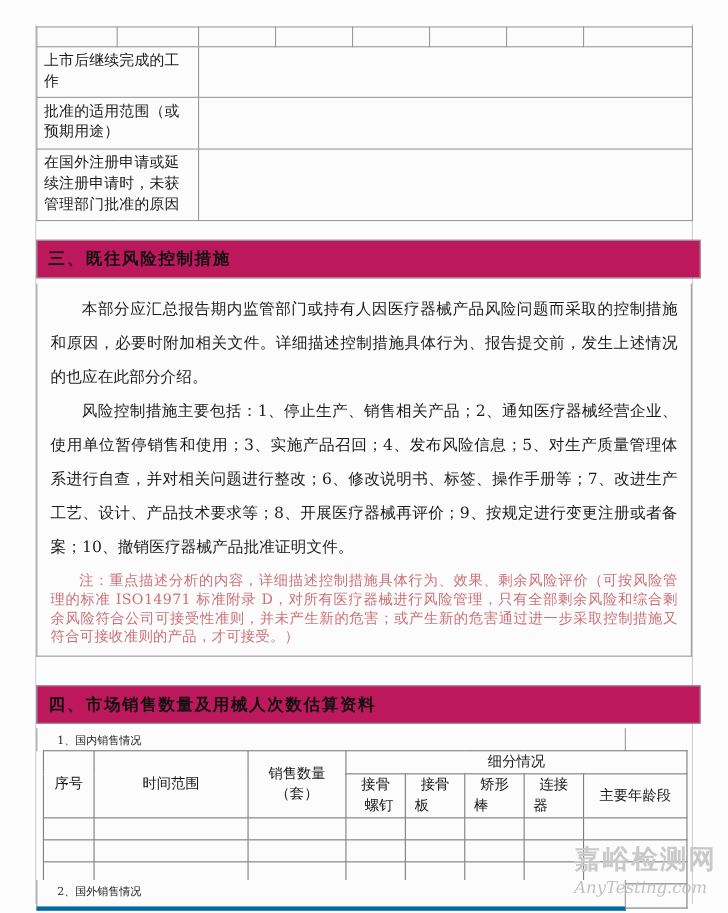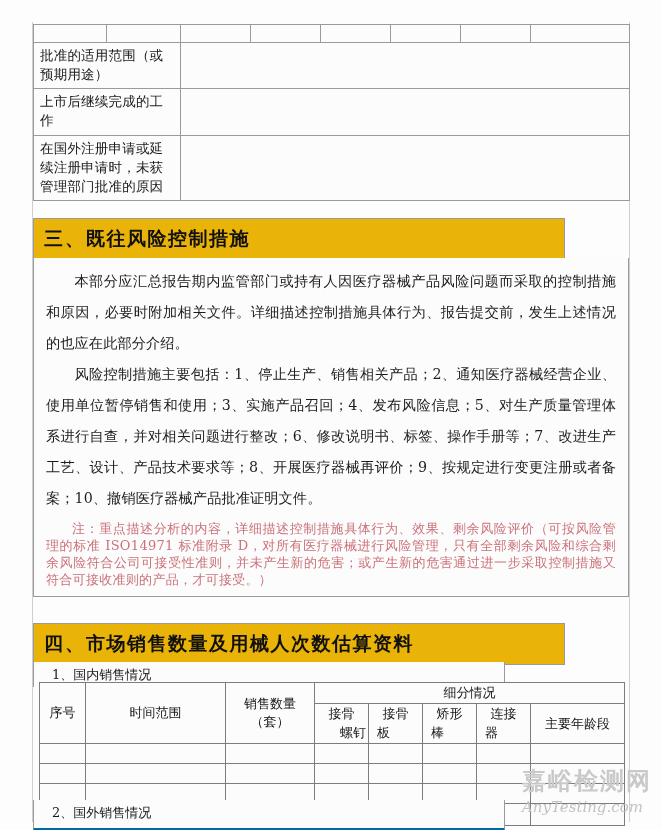--- a/index.html
+++ b/index.html
@@ -68,27 +68,27 @@
     padding: 3px 5px 4px 6px;
     font-size: 13.5px;
     letter-spacing: 0.2px;
   }
   .row-strip td { height: 13px; }
 
   
   .sec-head {
     position: absolute;
     left: 33px;
-    width: 532px;
+    width: 604px;
     box-sizing: border-box;
     border: 1px solid #9a9a9a;
     border-top: 1px solid #9a9a9a;
-    background: #eab308;
+    background: #be185d;
     font-weight: bold;
-    font-size: 19px;
+    font-size: 15px;
     letter-spacing: 1.5px;
     color: #111;
     padding: 7px 0 7px 10px;
     font-family: "DejaVu Serif", "Liberation Serif", serif;
   }
   .sec-head .num { letter-spacing: 2px; }
 
   
   .body-block {
     position: absolute;
@@ -118,26 +118,26 @@
     text-align: justify;
     margin: 6px 0 2px 0;
     letter-spacing: 0.3px;
     opacity: 0.95;
   }
 
   
   .sub-label {
     position: absolute;
     left: 33px;
-    width: 472px;
+    width: 536px;
     box-sizing: border-box;
     border-left: 1px solid #9a9a9a;
     border-right: 1px solid #9a9a9a;
     background: #fcfcfc;
-    font-size: 13px;
+    font-size: 10px;
     color: #1a1a1a;
     padding: 4px 0 3px 18px;
   }
 
   
   .sales-wrap {
     position: absolute;
     left: 39px;
     width: 585px;
   }
@@ -204,25 +204,25 @@
         <td></td>
         <td></td>
         <td></td>
         <td></td>
         <td></td>
         <td></td>
         <td></td>
         <td></td>
       </tr>
       <tr>
+        <td class="lbl" colspan="2">上市后继续完成的工作</td>
+        <td colspan="6"></td>
+      </tr>
+      <tr>
         <td class="lbl" colspan="2">批准的适用范围（或预期用途）</td>
-        <td colspan="6"></td>
-      </tr>
-      <tr>
-        <td class="lbl" colspan="2">上市后继续完成的工作</td>
         <td colspan="6"></td>
       </tr>
       <tr>
         <td class="lbl" colspan="2">在国外注册申请或延续注册申请时，未获管理部门批准的原因</td>
         <td colspan="6"></td>
       </tr>
     </tbody>
       </table>
   </div>
 
@@ -260,21 +260,21 @@
         <td rowspan="2" class="lead">时间范围</td>
         <td rowspan="2">
           <div class="spread">销售数量</div>
           <div>（套）</div>
         </td>
         <td colspan="5">细分情况</td>
       </tr>
       <tr>
         <td>
           <div class="spread">接骨</div>
-          <div style="text-align:right;padding-left:6px">螺钉</div>
+          <div style="text-align:center;padding-left:6px">螺钉</div>
         </td>
         <td>
           <div class="spread">接骨</div>
           <div style="text-align:left;padding-left:6px">板</div>
         </td>
         <td>
           <div class="spread">矫形</div>
           <div style="text-align:left;padding-left:6px">棒</div>
         </td>
         <td>

